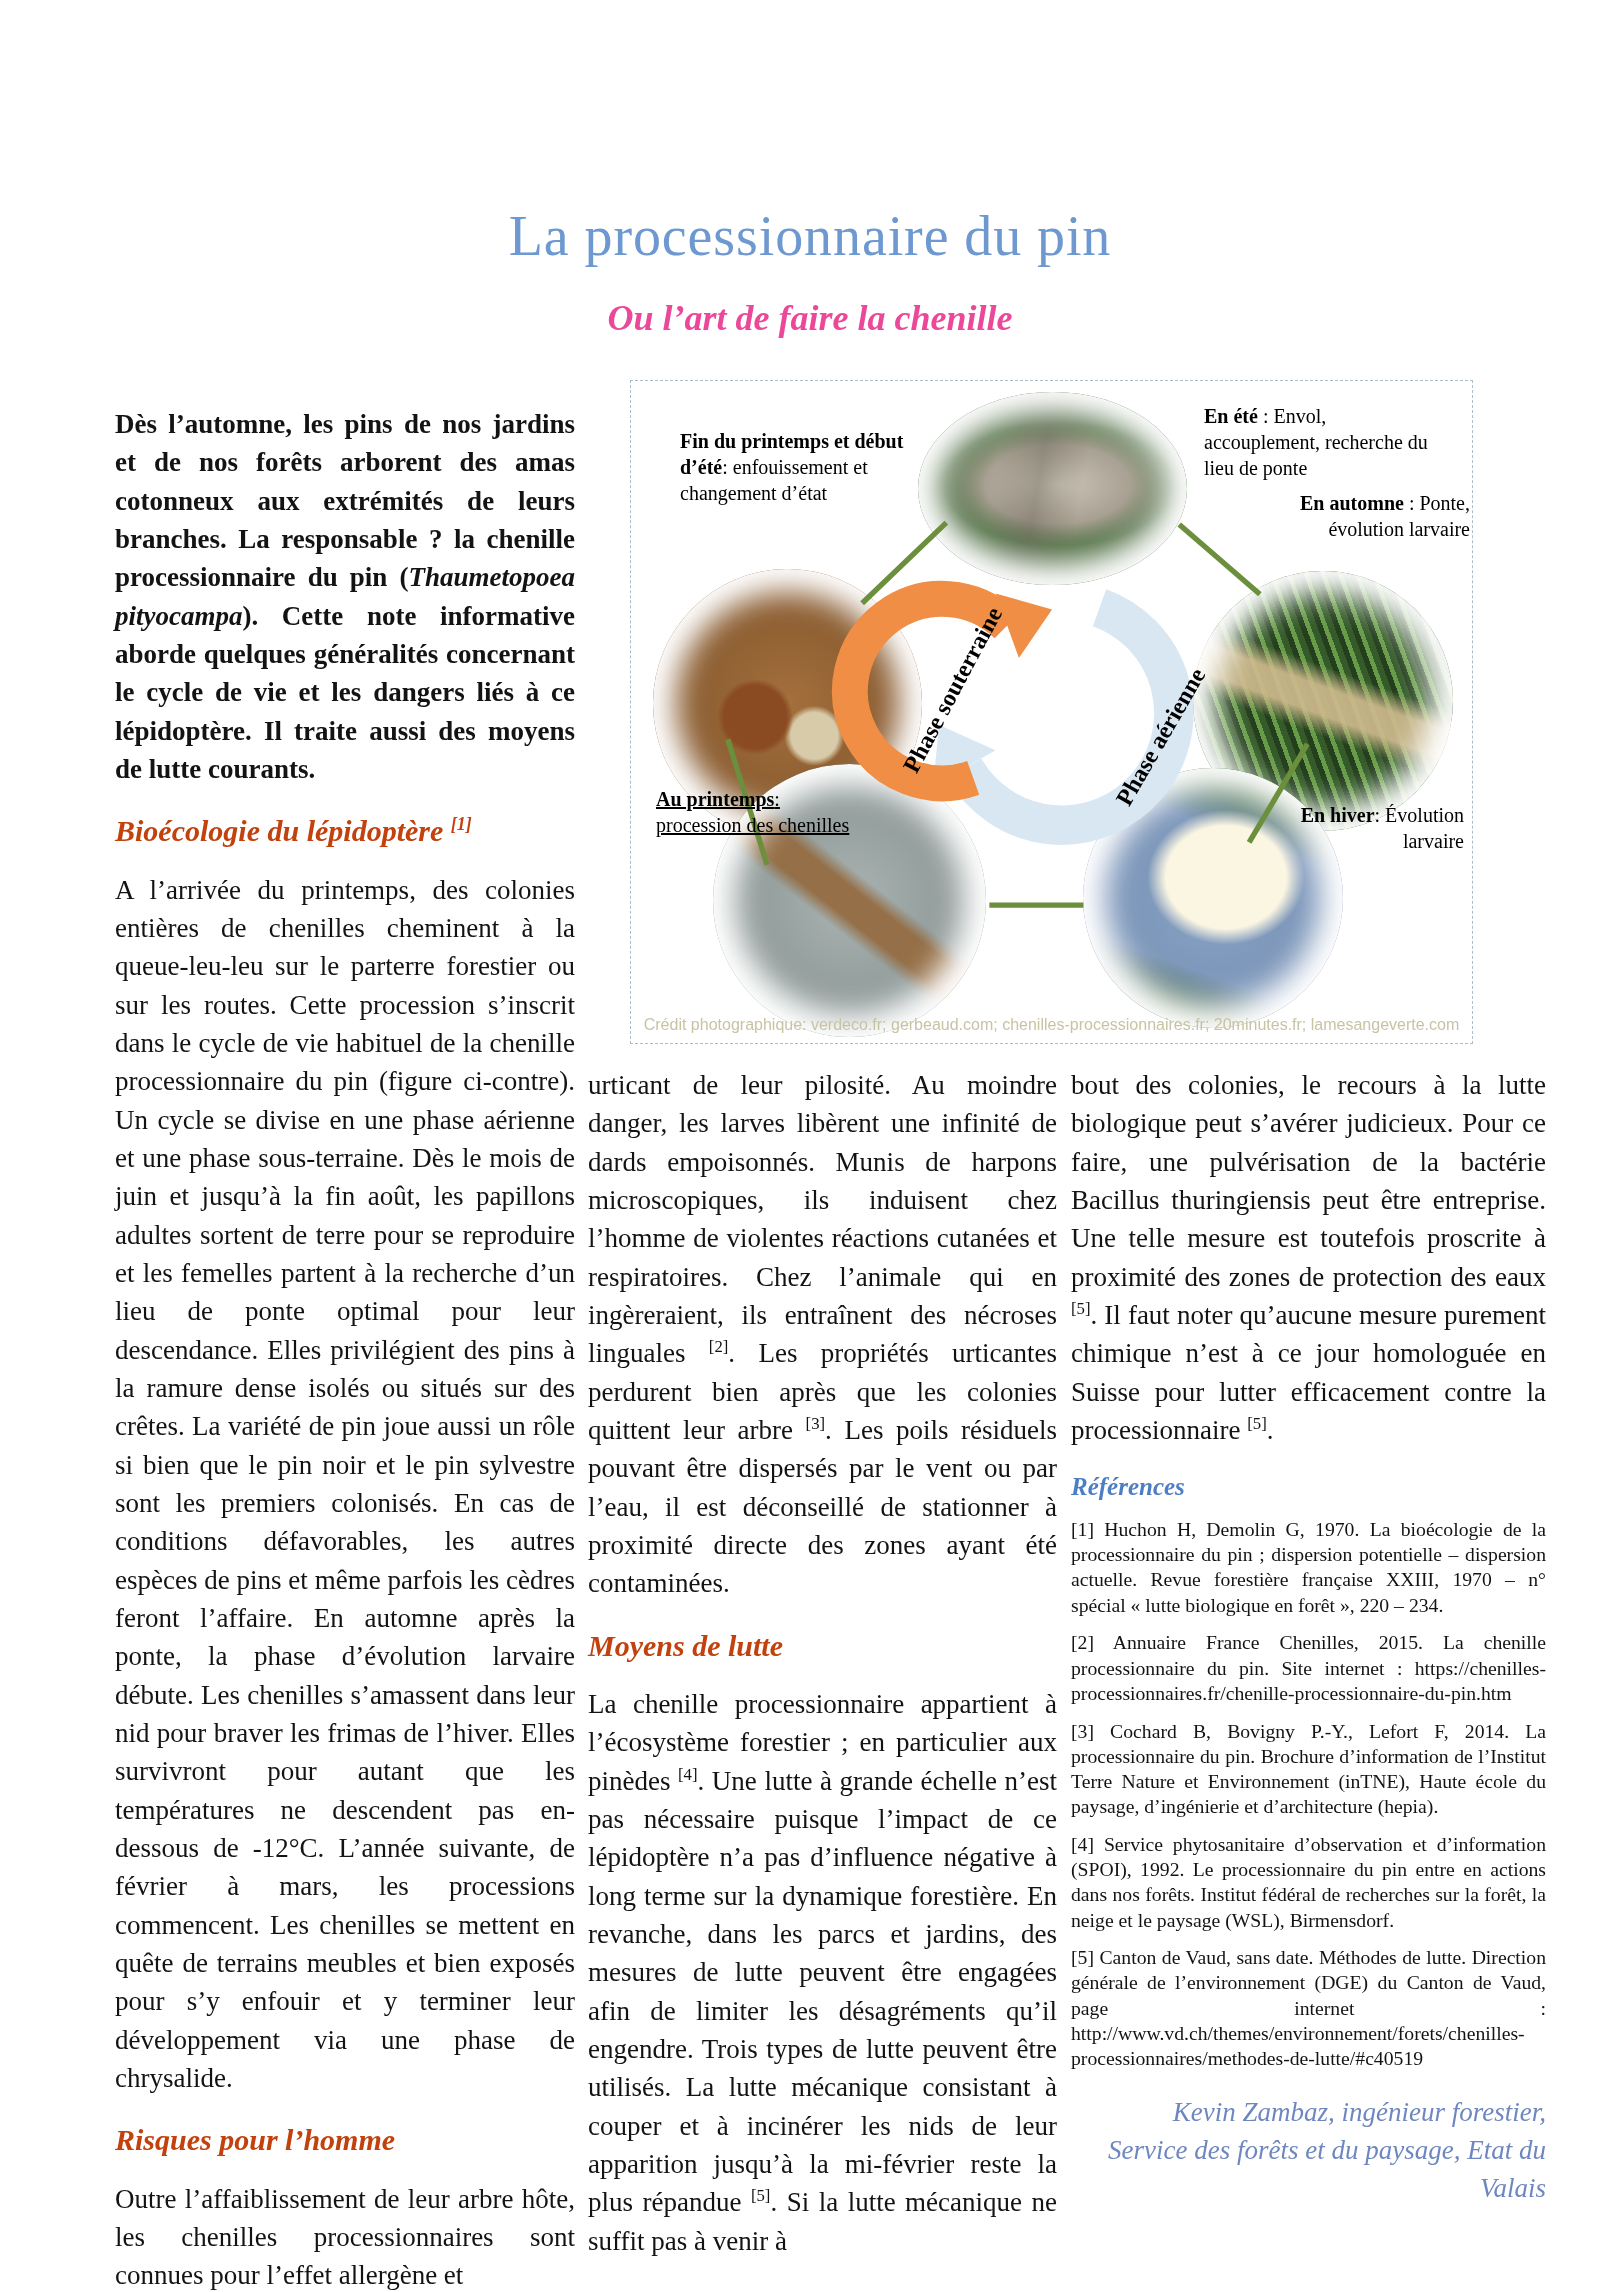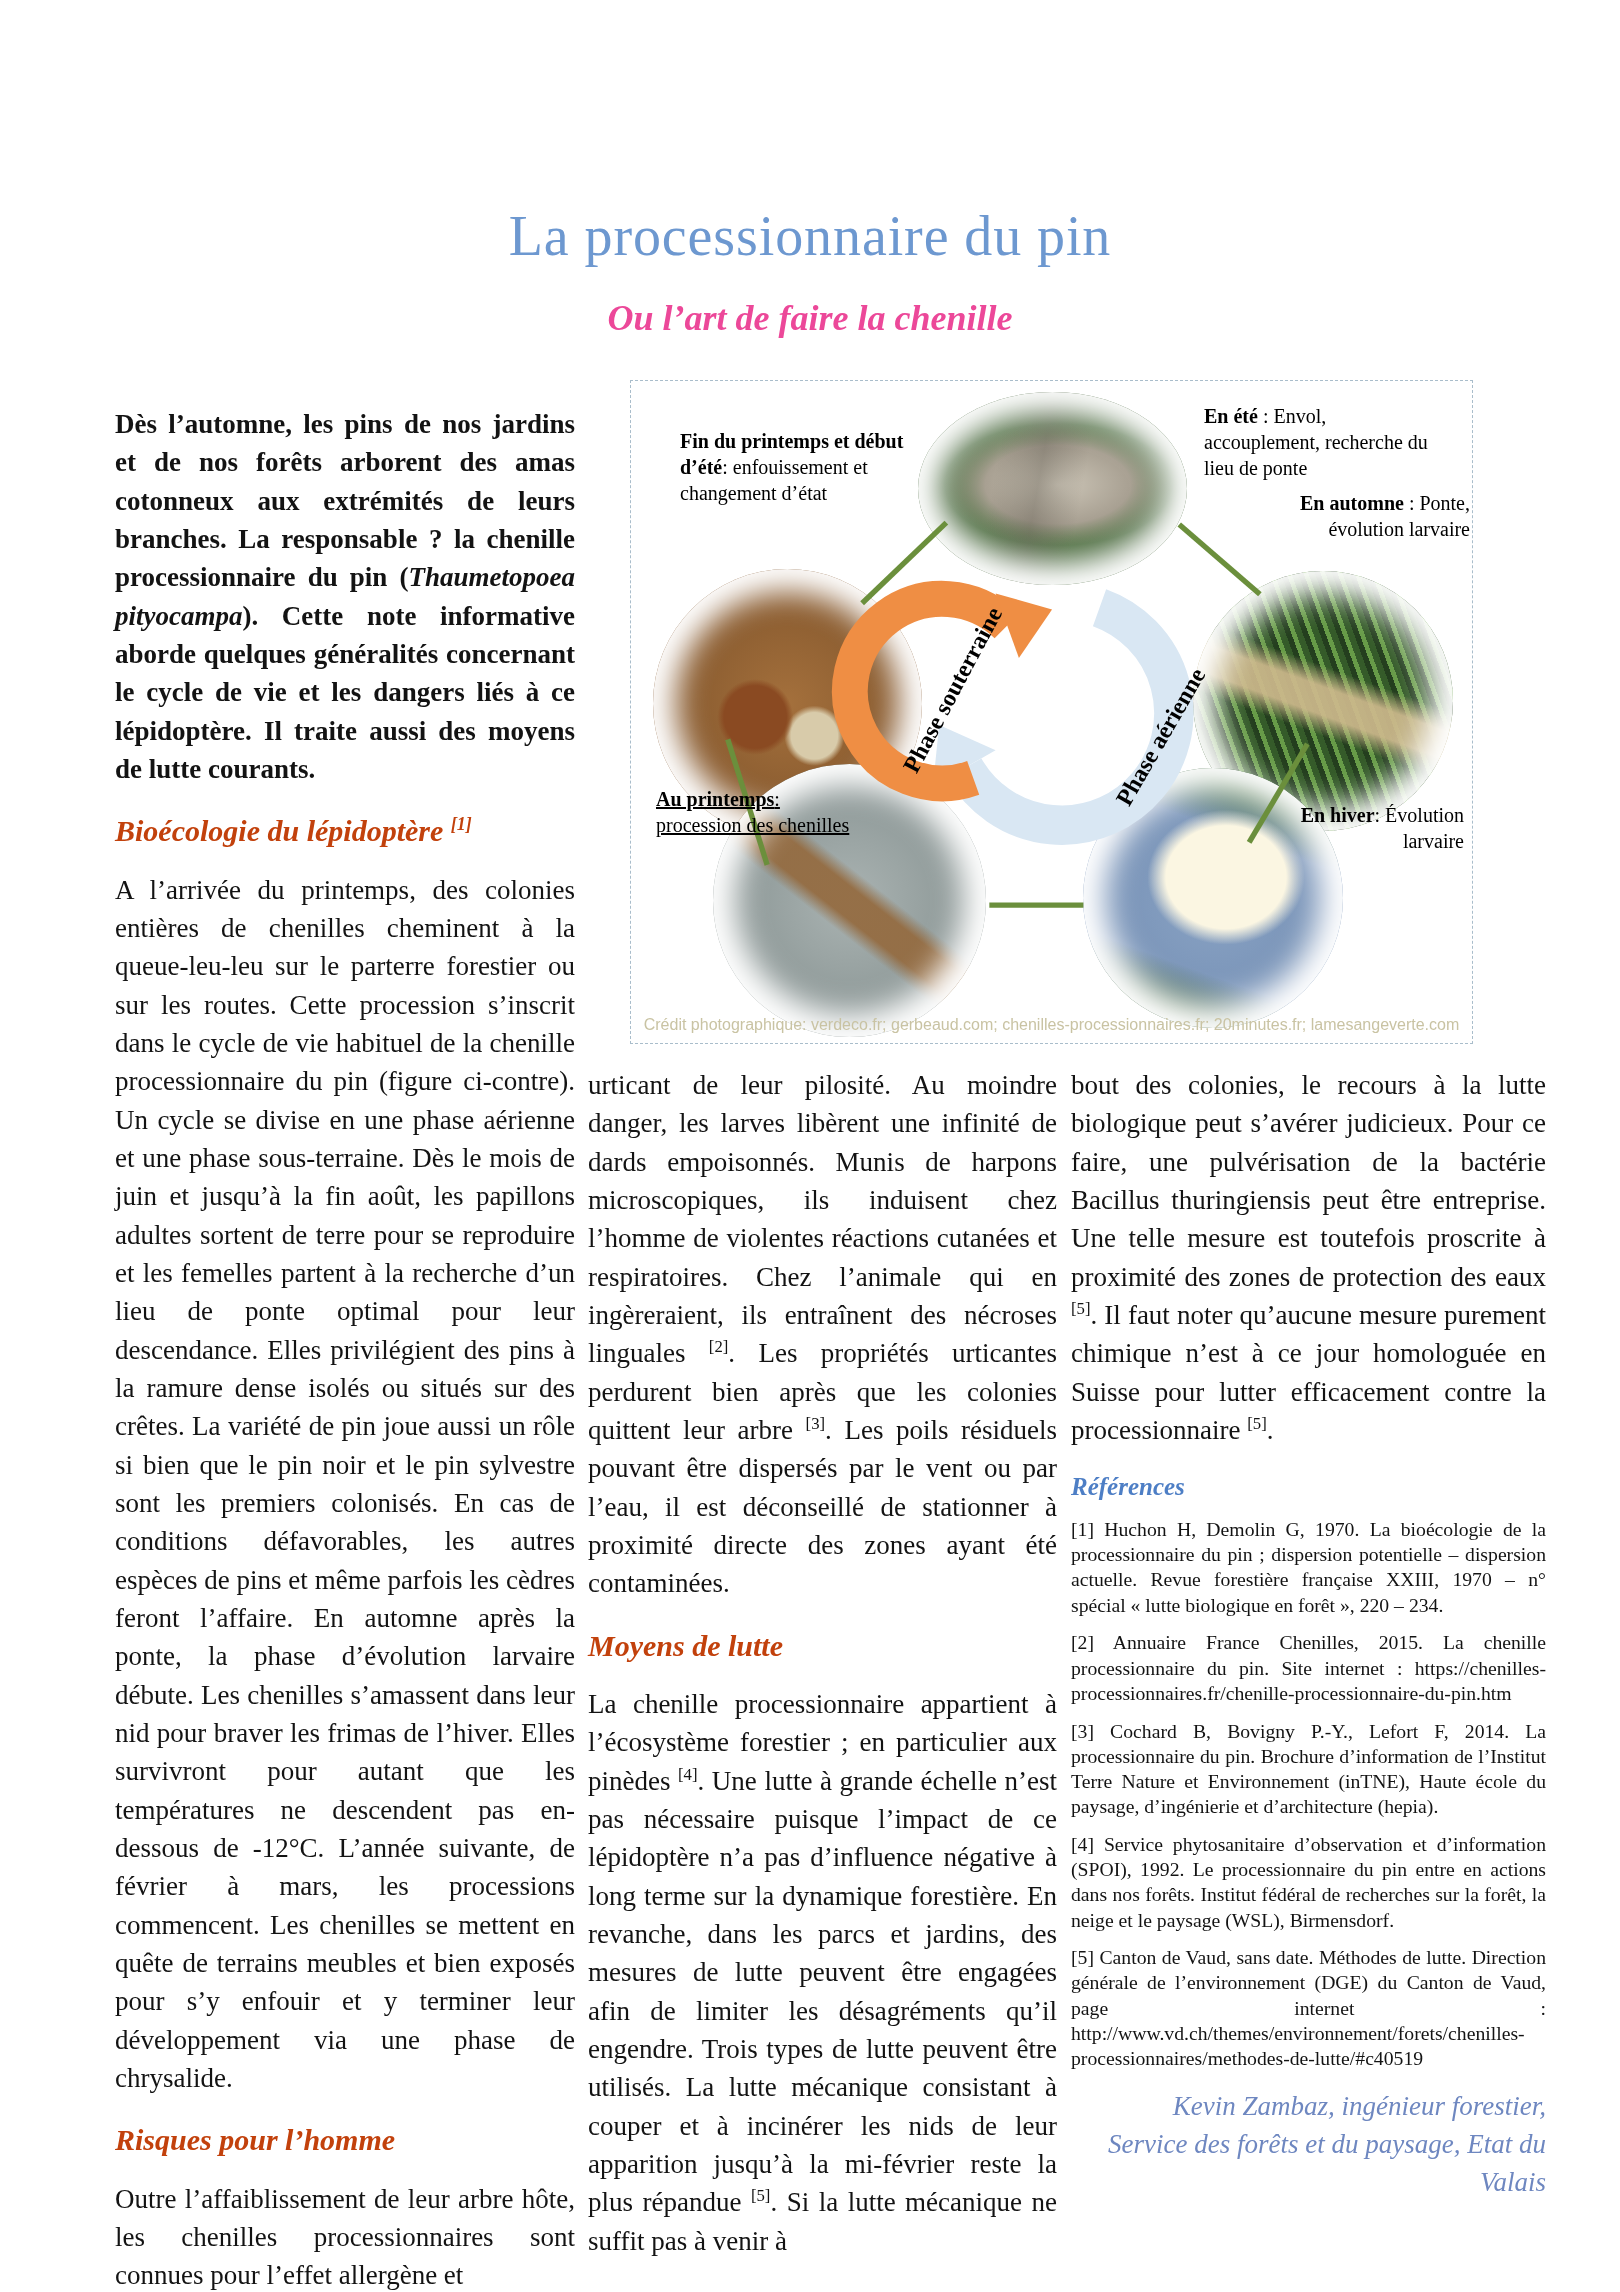--- a/index.html
+++ b/index.html
@@ -30,21 +30,21 @@
     margin:25px 0 21.5px 0;text-align:left;line-height:1.2;
   }
   .section-heading .hsup{font-size:0.6em;vertical-align:super;line-height:0;}
   sup.ref{font-size:0.62em;vertical-align:super;line-height:0;}
   .refs-heading{
     font-size:25px;color:#4d7ec5;font-style:italic;font-weight:bold;
     margin:14.3px 0 12.5px 0;text-align:left;
   }
   .refs p{font-size:19.7px;line-height:1.28;margin:0 0 12.5px 0;word-break:break-word;}
   .signature{
-    margin-top:17px;text-align:right;font-style:italic;color:#6e87c0;
+    margin-top:23px;text-align:right;font-style:italic;color:#6e87c0;
     font-size:27px;line-height:1.4;
   }
   
   .figure{
     position:absolute;left:630px;top:380px;width:843px;height:664px;
     border:1.8px dashed #a9bdcb;background:#ffffff;box-sizing:border-box;
   }
   .photo{position:absolute;border-radius:50%;box-shadow:inset 0 0 30px 23px #ffffff;}
   .photo-moth{
     left:287px;top:10.7px;width:269px;height:193px;

